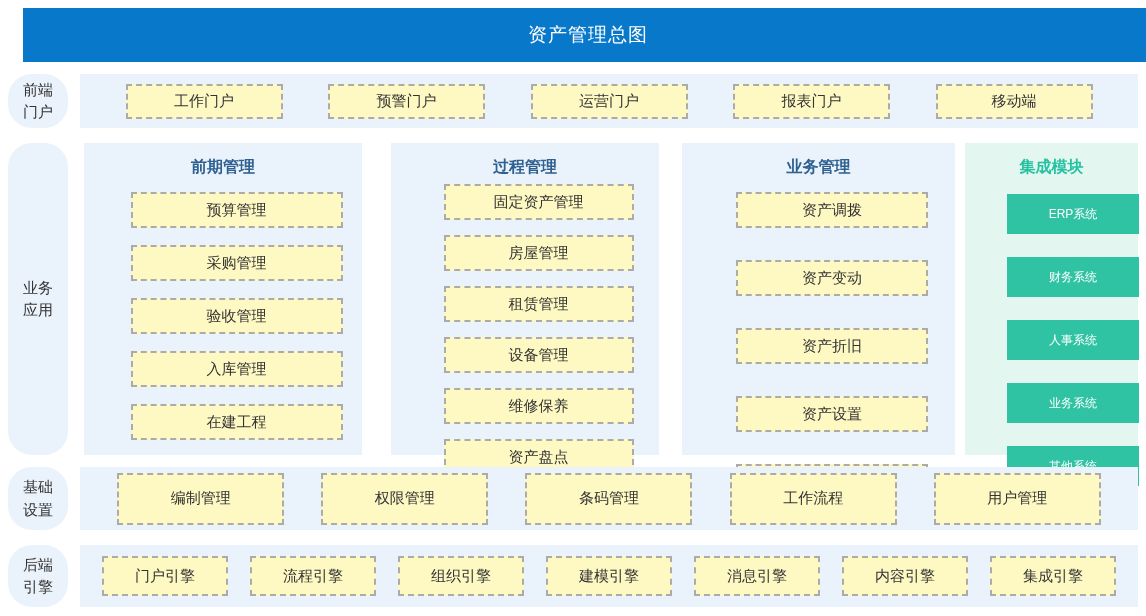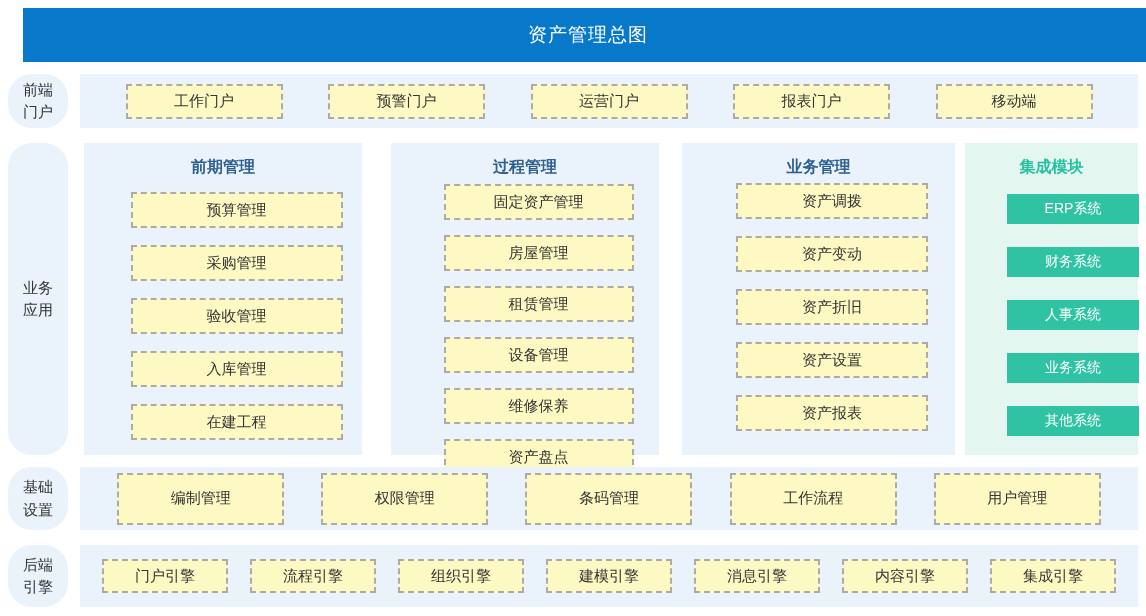--- a/index.html
+++ b/index.html
@@ -63,21 +63,21 @@
     font-size: 15px;
     display: flex; align-items: center; justify-content: center;
     white-space: nowrap;
   }
   
   .portal-label, .portal-strip { top: 74px; height: 54px; }
   .portal-strip .dashed-box { width: 157px; height: 35px; }
   .settings-label, .settings-strip { top: 467px; height: 63px; }
   .settings-strip .dashed-box { width: 167px; height: 52px; }
   .engines-label, .engines-strip { top: 545px; height: 62px; }
-  .engines-strip .dashed-box { width: 126px; height: 34px; }
+  .engines-strip .dashed-box { width: 126px; height: 40px; }
   .business-label { top: 143px; height: 312px; }
   
   .column {
     position: absolute;
     top: 143px; height: 312px;
     background: var(--panel-bg);
     padding-top: 14px;
   }
   .column.teal { background: var(--integration-bg); }
   .col-title {
@@ -90,28 +90,28 @@
   .column.teal .col-title { color: var(--column-title-teal); }
   .col-items { display: flex; flex-direction: column; align-items: center; padding-left: 27px; }
   .c1 { left: 84px;  width: 278px; }
   .c2 { left: 391px; width: 268px; }
   .c3 { left: 682px; width: 273px; }
   .c4 { left: 965px; width: 173px; }
   .c1 .col-items { margin-top: 14px; gap: 17px; }
   .c1 .dashed-box { width: 212px; height: 36px; }
   .c2 .col-items { margin-top: 6px; gap: 15px; }
   .c2 .dashed-box { width: 190px; height: 36px; }
-  .c3 .col-items { margin-top: 5px; gap: 17px; }
+  .c3 .col-items { margin-top: 14px; gap: 32px; }
   .c3 .dashed-box { width: 192px; height: 36px; }
   .c4 .col-items { margin-top: 16px; gap: 23px; }
   .teal-btn {
-    width: 132px; height: 30px;
+    width: 132px; height: 40px;
     background: var(--integration-btn);
     color: #ffffff;
-    font-size: 14px;
+    font-size: 12px;
     display: flex; align-items: center; justify-content: center;
     white-space: nowrap;
     margin-left: 16px;
   }
 </style>
 </head>
 <body>
 
 <div class="page">
 

